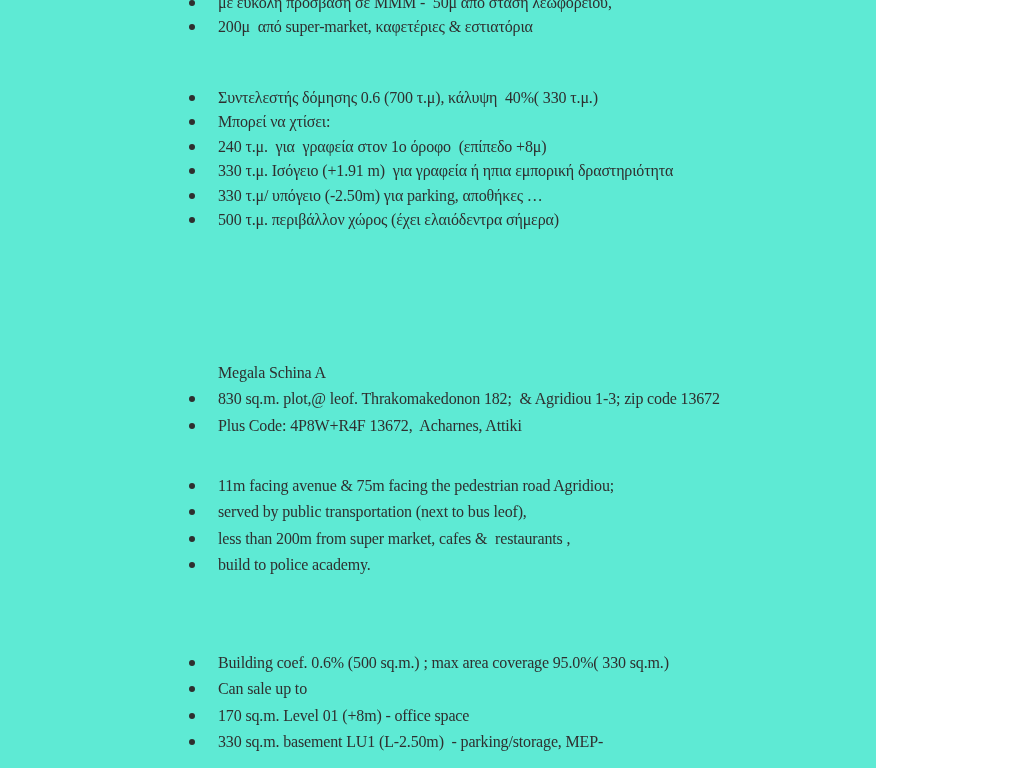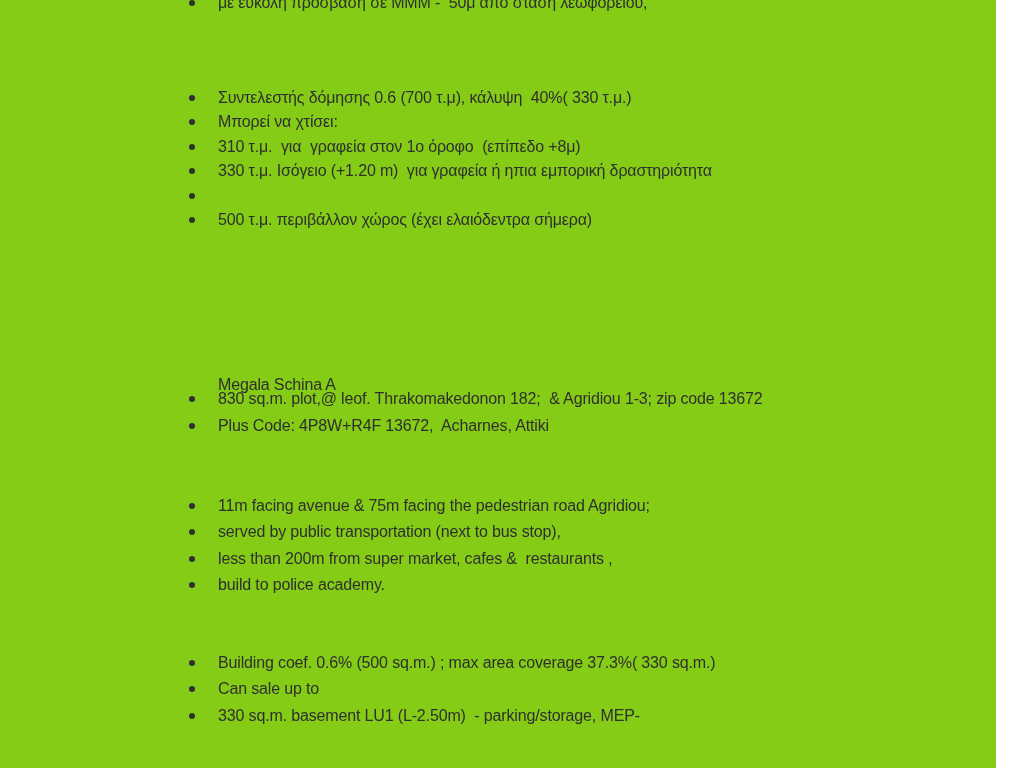--- a/index.html
+++ b/index.html
@@ -6,23 +6,24 @@
     margin: 0;
     padding: 0;
     width: 1024px;
     height: 768px;
     overflow: hidden;
     background: #ffffff;
     font-family: "Liberation Sans", "DejaVu Sans", sans-serif;
   }
   .page {
     position: relative;
-    width: 996px;
+    width: 876px;
     height: 768px;
-    background: #84cc16;
+    background: #5eead4;
+    font-family: Liberation Serif, serif;
   }
   .block {
     position: absolute;
     left: 188px;
     width: 810px;
     color: #2f2f2f;
   }
   .row {
     display: flex;
     align-items: flex-start;
@@ -42,65 +43,72 @@
     border-radius: 50%;
     background: #2f2f2f;
   }
   .txt {
     font-size: 16px;
     line-height: 19px;
     letter-spacing: -0.15px;
     white-space: pre;
     color: #2f2f2f;
   }
-  .heading-row .txt { white-space: pre; margin-top: 12px; }
+  .heading-row .txt { white-space: pre; }
 </style>
 </head>
 <body>
 
 <div class="page">
 
   <section class="block tight" style="top:-7px">
     <div class="row">
       <span class="bullet-cell">
           <span class="dot"></span>
         </span>
       <span class="txt">με εύκολη πρόσβαση σε ΜΜΜ -  50μ από στάση λεωφορείου,</span>
+    </div>
+    <div class="row">
+      <span class="bullet-cell">
+          <span class="dot"></span>
+        </span>
+      <span class="txt">200μ  από super-market, καφετέριες &amp; εστιατόρια</span>
     </div>
   </section>
 
   <section class="block tight" style="top:88px">
     <div class="row">
       <span class="bullet-cell">
           <span class="dot"></span>
         </span>
       <span class="txt">Συντελεστής δόμησης 0.6 (700 τ.μ), κάλυψη  40%( 330 τ.μ.)</span>
     </div>
     <div class="row">
       <span class="bullet-cell">
           <span class="dot"></span>
         </span>
       <span class="txt">Μπορεί να χτίσει:</span>
     </div>
     <div class="row">
       <span class="bullet-cell">
           <span class="dot"></span>
         </span>
-      <span class="txt">310 τ.μ.  για  γραφεία στον 1ο όροφο  (επίπεδο +8μ)</span>
+      <span class="txt">240 τ.μ.  για  γραφεία στον 1ο όροφο  (επίπεδο +8μ)</span>
     </div>
     <div class="row">
       <span class="bullet-cell">
           <span class="dot"></span>
         </span>
-      <span class="txt">330 τ.μ. Ισόγειο (+1.20 m)  για γραφεία ή ηπια εμπορική δραστηριότητα</span>
+      <span class="txt">330 τ.μ. Ισόγειο (+1.91 m)  για γραφεία ή ηπια εμπορική δραστηριότητα</span>
     </div>
     <div class="row">
       <span class="bullet-cell">
           <span class="dot"></span>
         </span>
+      <span class="txt">330 τ.μ/ υπόγειο (-2.50m) για parking, αποθήκες …</span>
     </div>
     <div class="row">
       <span class="bullet-cell">
           <span class="dot"></span>
         </span>
       <span class="txt">500 τ.μ. περιβάλλον χώρος (έχει ελαιόδεντρα σήμερα)</span>
     </div>
   </section>
 
   <section class="block loose" style="top:363px">
@@ -115,59 +123,65 @@
       <span class="txt">830 sq.m. plot,@ leof. Thrakomakedonon 182;  &amp; Agridiou 1-3; zip code 13672</span>
     </div>
     <div class="row">
       <span class="bullet-cell">
           <span class="dot"></span>
         </span>
       <span class="txt">Plus Code: 4P8W+R4F 13672,  Acharnes, Attiki</span>
     </div>
   </section>
 
-  <section class="block loose" style="top:496px">
+  <section class="block loose" style="top:476px">
     <div class="row">
       <span class="bullet-cell">
           <span class="dot"></span>
         </span>
       <span class="txt">11m facing avenue &amp; 75m facing the pedestrian road Agridiou;</span>
     </div>
     <div class="row">
       <span class="bullet-cell">
           <span class="dot"></span>
         </span>
-      <span class="txt">served by public transportation (next to bus stop),</span>
+      <span class="txt">served by public transportation (next to bus leof),</span>
     </div>
     <div class="row">
       <span class="bullet-cell">
           <span class="dot"></span>
         </span>
       <span class="txt">less than 200m from super market, cafes &amp;  restaurants ,</span>
     </div>
     <div class="row">
       <span class="bullet-cell">
           <span class="dot"></span>
         </span>
       <span class="txt">build to police academy.</span>
     </div>
   </section>
 
   <section class="block loose" style="top:653px">
     <div class="row">
       <span class="bullet-cell">
           <span class="dot"></span>
         </span>
-      <span class="txt">Building coef. 0.6% (500 sq.m.) ; max area coverage 37.3%( 330 sq.m.)</span>
+      <span class="txt">Building coef. 0.6% (500 sq.m.) ; max area coverage 95.0%( 330 sq.m.)</span>
     </div>
     <div class="row">
       <span class="bullet-cell">
           <span class="dot"></span>
         </span>
       <span class="txt">Can sale up to</span>
+    </div>
+    <div class="row">
+      <span class="bullet-cell">
+          <span class="dot"></span>
+        </span>
+      <span class="txt">170 sq.m. Level 01 (+8m) - office space</span>
     </div>
     <div class="row">
       <span class="bullet-cell">
           <span class="dot"></span>
         </span>
       <span class="txt">330 sq.m. basement LU1 (L-2.50m)  - parking/storage, MEP-</span>
     </div>
   </section>
 
 </div>

